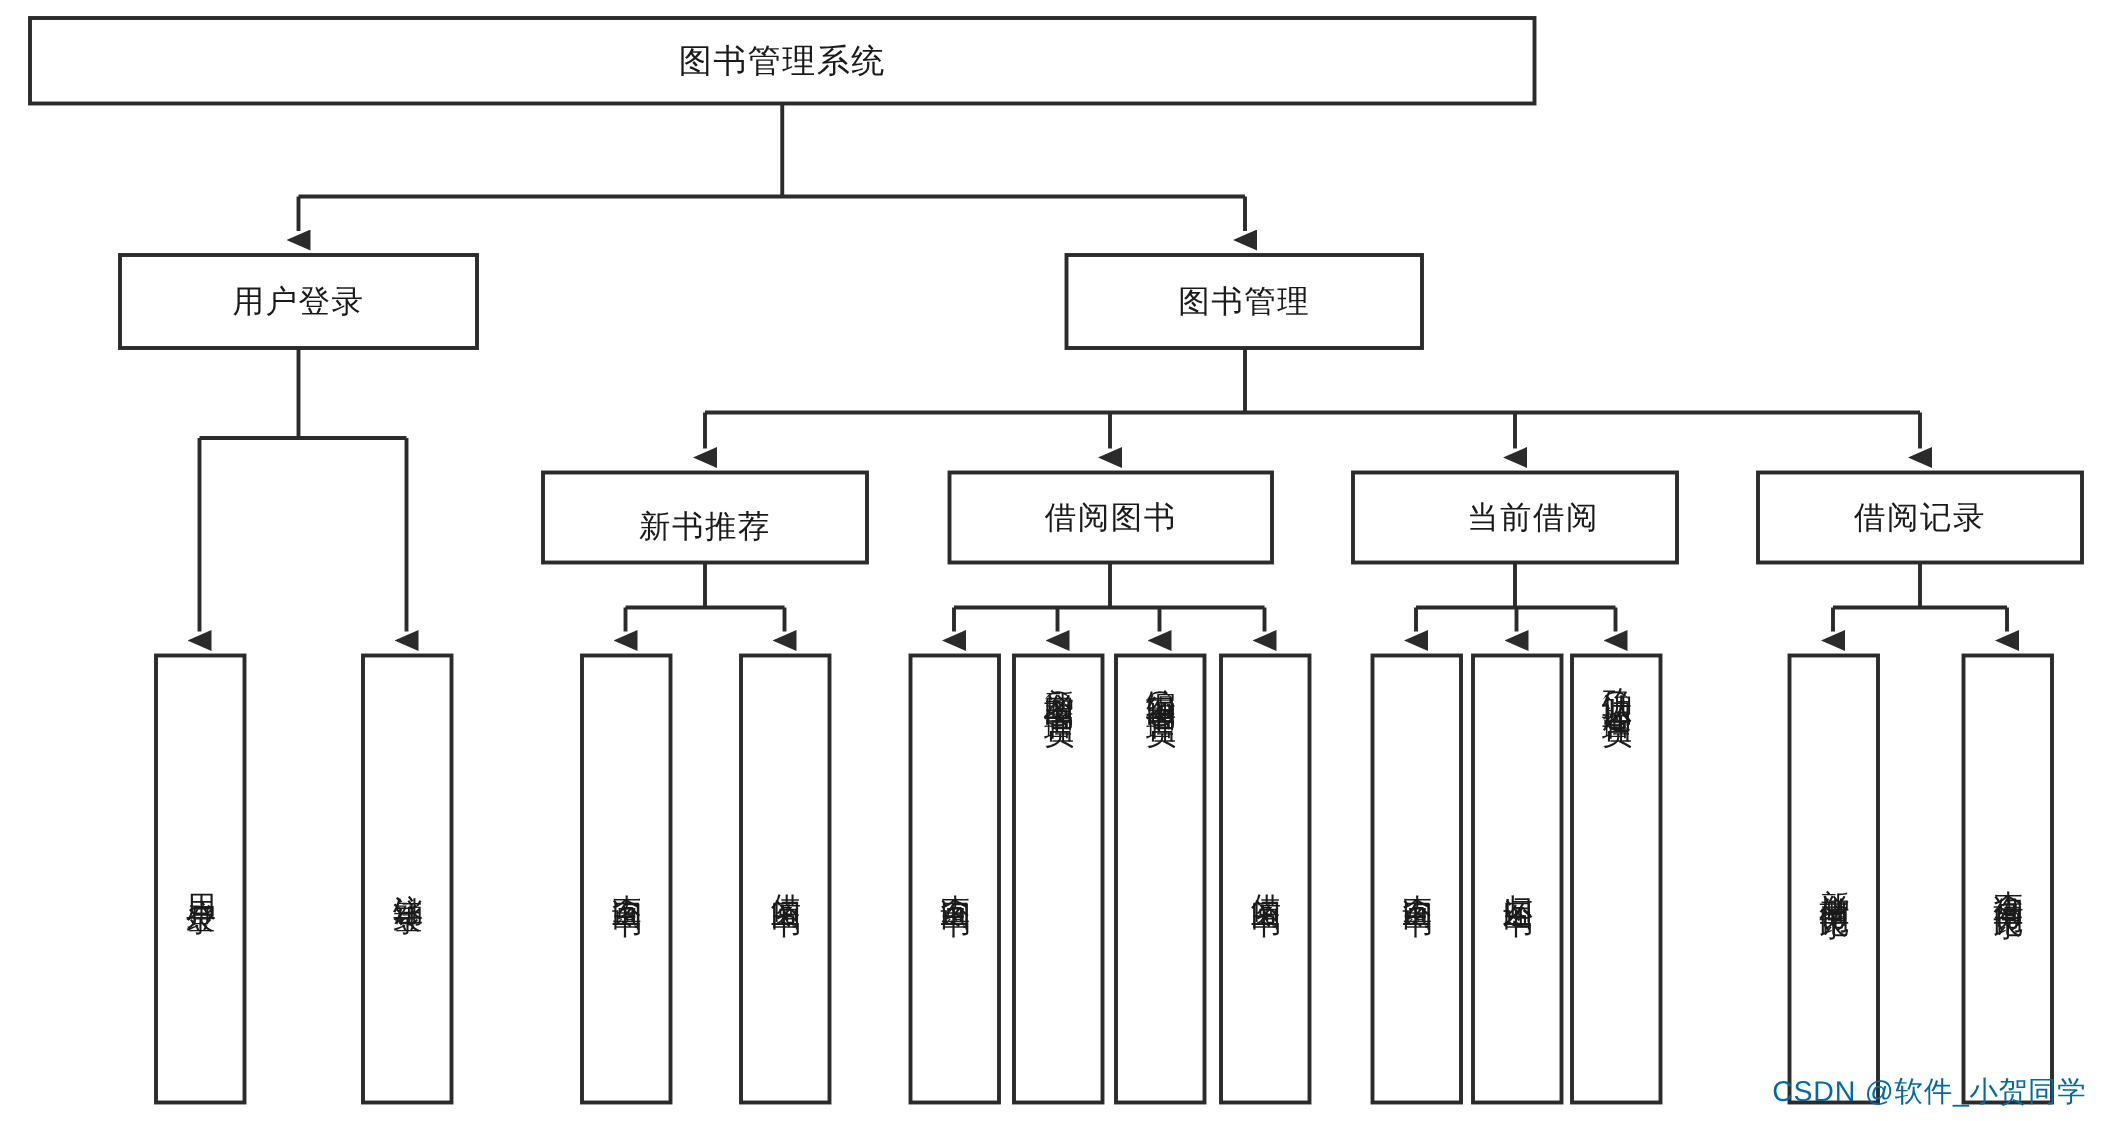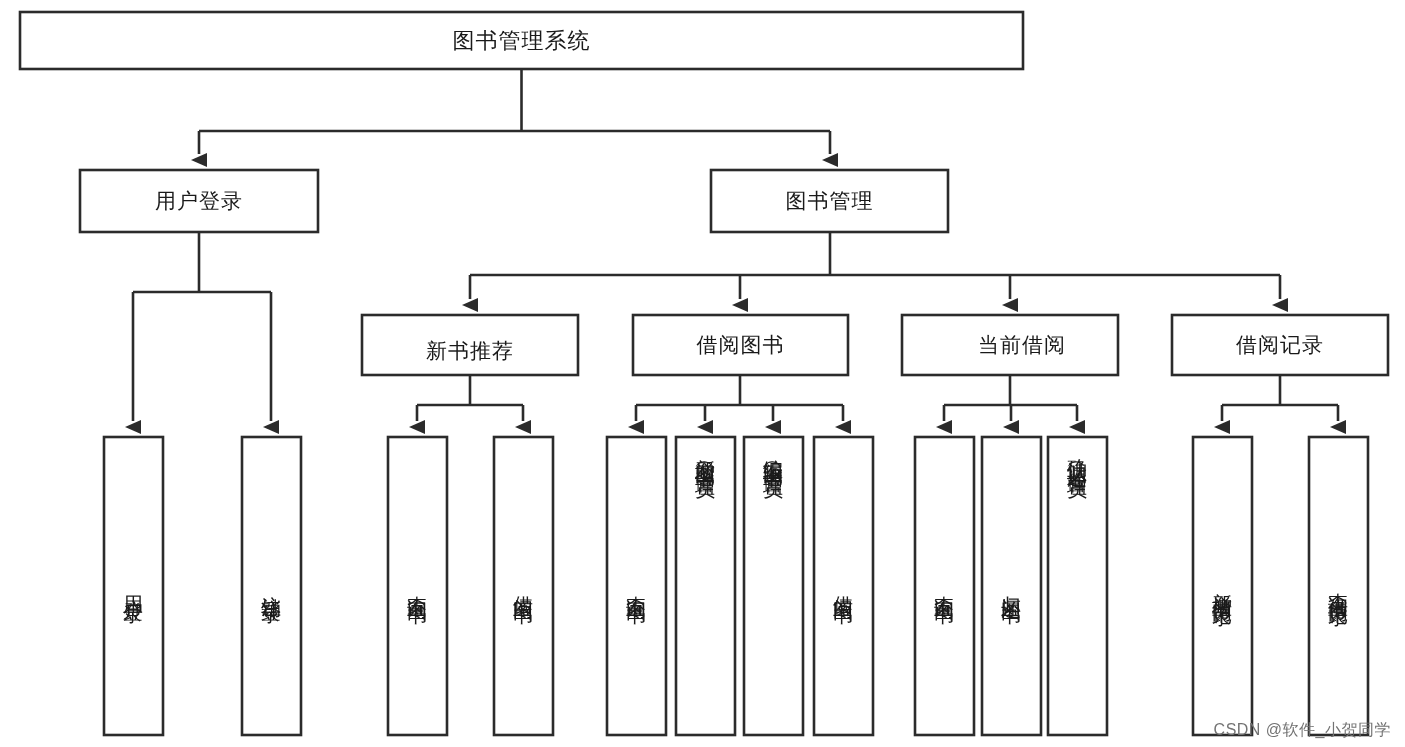--- a/index.html
+++ b/index.html
@@ -75,22 +75,22 @@
     white-space: nowrap;
   }
   .root-label-text {
     font-size: 22px;
   }
   #watermark {
     position: absolute;
     right: 14px;
     bottom: 6px;
     font-family: "Liberation Sans", "DejaVu Sans", sans-serif;
-    font-size: 16px;
-    color: #737373;
+    font-size: 19px;
+    color: #0369a1;
     letter-spacing: 0.5px;
     white-space: nowrap;
     pointer-events: none;
   }
 </style>
 </head>
 <body>
 
 <div id="diagram-root">
 

